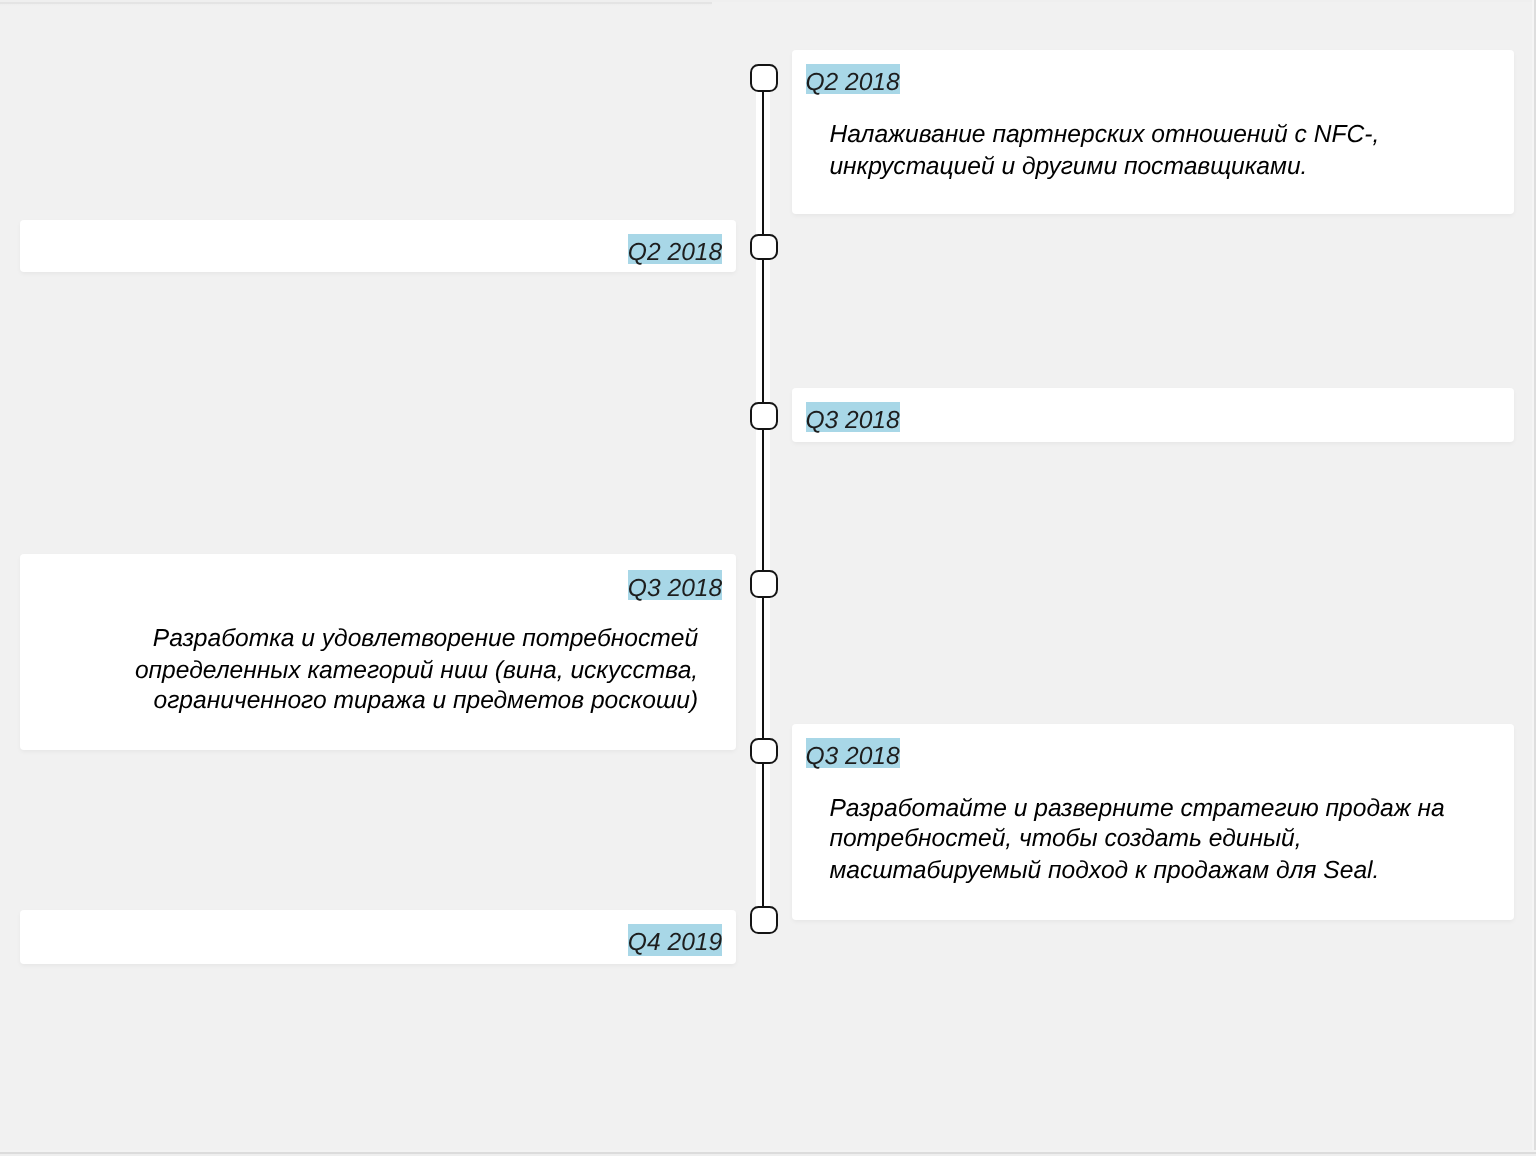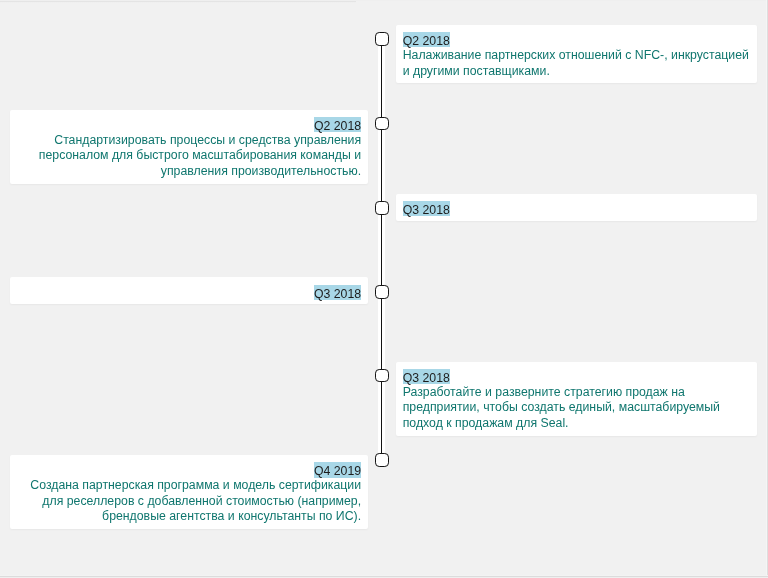--- a/index.html
+++ b/index.html
@@ -13,20 +13,21 @@
   }
   body {
     font-family: "Liberation Sans", sans-serif;
   }
   .viewport {
     position: relative;
     width: 756px;
     height: 578px;
     background: #f1f1f1;
     box-sizing: border-box;
+    font-style: italic;
   }
   .frame-top-border {
     position: absolute;
     left: 0; top: 0;
     width: 768px; height: 1px;
     background: #efefef;
   }
   .frame-right-border {
     position: absolute;
     left: 766px; top: 0;
@@ -94,60 +95,59 @@
     background: #a8d7e7;
     color: #1d1d1d;
     font-size: 12.3px;
     height: 15.2px;
     line-height: 18.4px;
     padding: 0;
     white-space: nowrap;
     vertical-align: top;
   }
   .desc {
-    margin: 0;
+    margin: 12px;
     padding-top: 0.6px;
     font-size: 12.3px;
     line-height: 15.5px;
-    color: #0f766e;
+    color: #000000;
   }
 </style>
 </head>
 <body>
 
 <div class="viewport">
   <div class="prev-card-edge"></div>
   <div class="frame-top-border"></div>
   <div class="frame-right-border"></div>
   <div class="frame-bottom-border"></div>
   <div class="rail"></div>
   <div class="rail-line"></div>
   <div id="items">
     <div class="card right" style="top:24.9px">
       <div class="date-line"><span class="date">Q2 2018</span></div>
       <p class="desc">Налаживание партнерских отношений с NFC-, инкрустацией и другими поставщиками.</p>
     </div>
     <div class="node" style="top:32.1px"></div>
     <div class="card left" style="top:109.5px">
       <div class="date-line"><span class="date">Q2 2018</span></div>
-      <p class="desc">Стандартизировать процессы и средства управления персоналом для быстрого масштабирования команды и управления производительностью.</p>
     </div>
     <div class="node" style="top:116.7px"></div>
     <div class="card right" style="top:193.6px">
       <div class="date-line"><span class="date">Q3 2018</span></div>
     </div>
     <div class="node" style="top:201.1px"></div>
     <div class="card left" style="top:277.3px">
       <div class="date-line"><span class="date">Q3 2018</span></div>
+      <p class="desc">Разработка и удовлетворение потребностей определенных категорий ниш (вина, искусства, ограниченного тиража и предметов роскоши)</p>
     </div>
     <div class="node" style="top:285.2px"></div>
     <div class="card right" style="top:361.5px">
       <div class="date-line"><span class="date">Q3 2018</span></div>
-      <p class="desc">Разработайте и разверните стратегию продаж на предприятии, чтобы создать единый, масштабируемый подход к продажам для Seal.</p>
+      <p class="desc">Разработайте и разверните стратегию продаж на потребностей, чтобы создать единый, масштабируемый подход к продажам для Seal.</p>
     </div>
     <div class="node" style="top:368.9px"></div>
     <div class="card left" style="top:455px">
       <div class="date-line"><span class="date">Q4 2019</span></div>
-      <p class="desc">Создана партнерская программа и модель сертификации для реселлеров с добавленной стоимостью (например, брендовые агентства и консультанты по ИС).</p>
     </div>
     <div class="node" style="top:453.3px"></div>
   </div>
 </div>
 
 </body></html>

